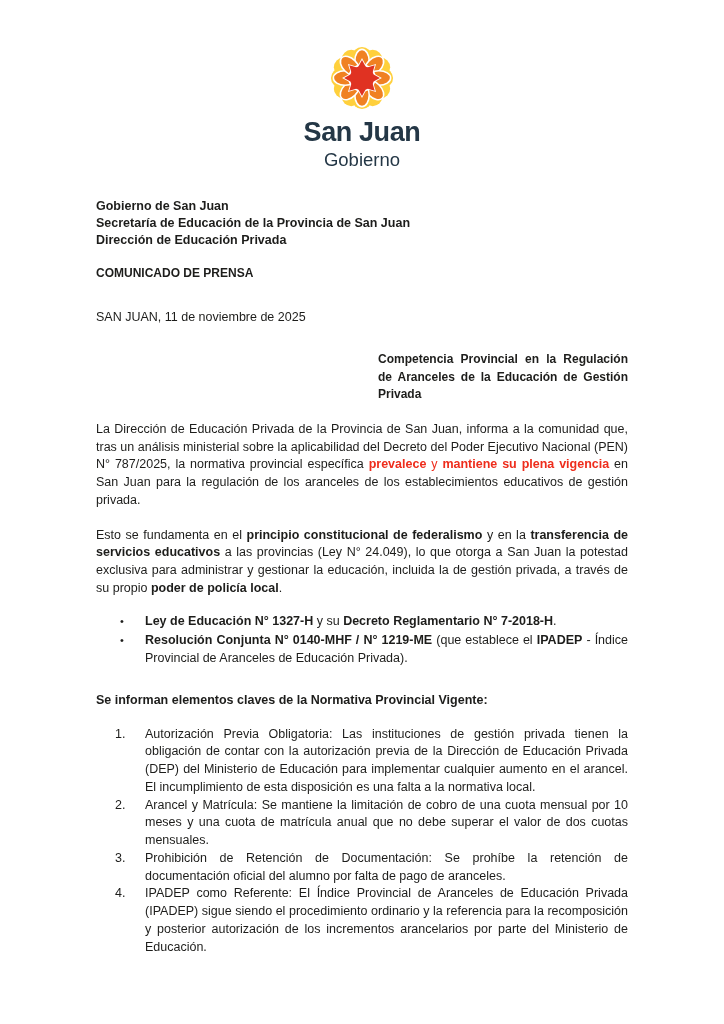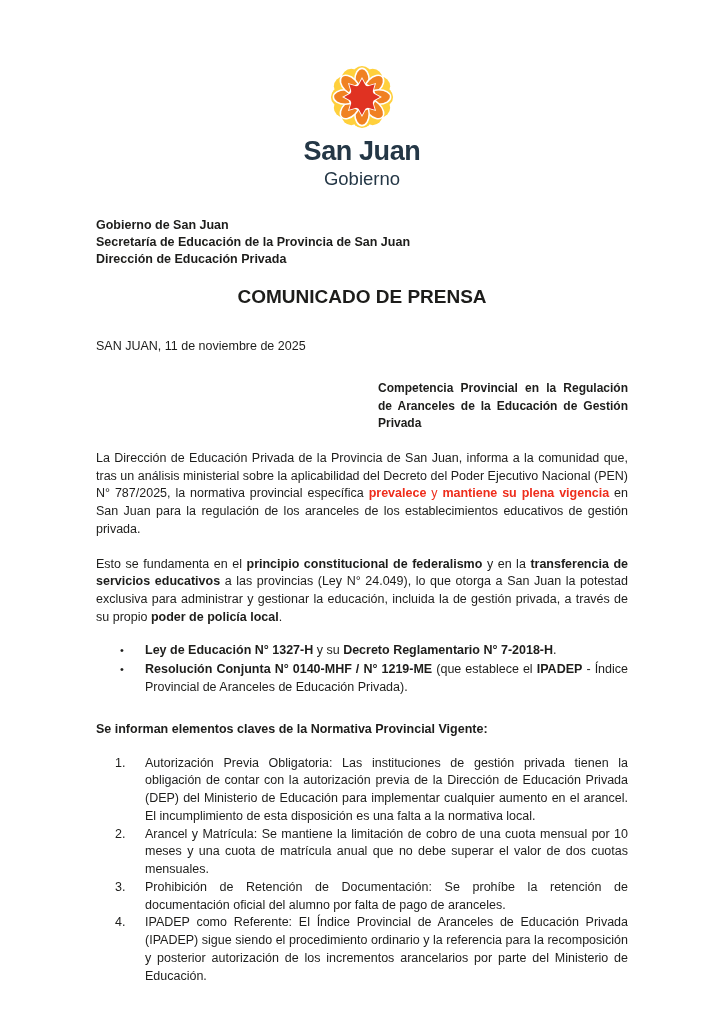--- a/index.html
+++ b/index.html
@@ -11,27 +11,27 @@
     --text-black:#1D1D1B;
   }
   *{box-sizing:border-box;}
   html,body{margin:0;padding:0;}
   body{
     width:724px;height:1024px;background:#ffffff;overflow:hidden;
     color:var(--text-black);
     font-family:"Liberation Sans", sans-serif;
     font-size:12.5px;line-height:1.42;
   }
-  .page{width:724px;height:1024px;padding:64px 96px 0 96px;}
+  .page{width:724px;height:1024px;padding:45px 96px 0 96px;}
   .logo-block{text-align:center;line-height:1.1;}
   .logo-block svg{width:66px;height:66px;display:inline-block;}
   .logo-title{font-size:27px;font-weight:700;color:var(--brand-navy);letter-spacing:-0.4px;margin-top:3px;}
   .logo-subtitle{font-size:18.5px;font-weight:400;color:var(--brand-navy);margin-top:3px;}
   .agency{margin-top:27px;font-weight:700;line-height:1.38;}
-  .heading{font-size:19px;font-weight:700;text-align:center;margin:15px 0 0 0;}
+  .heading{font-size:12px;font-weight:700;text-align:left;margin:15px 0 0 0;}
   .dateline{margin-top:27px;}
   .subject{width:250px;margin:25px 0 4px auto;font-weight:700;font-size:12px;text-align:justify;line-height:1.46;}
   .para{margin:17px 0 0 0;text-align:justify;}
   .b{font-weight:700;}
   .r{color:var(--text-red);}
   .bullets{list-style:none;margin:15px 0 0 0;padding:0;}
   .bullets li{display:flex;padding-left:24px;}
   .bullets li + li{margin-top:2px;}
   .bullets .marker{width:25px;flex:none;font-size:11px;padding-top:1px;}
   .txt{flex:1;text-align:justify;}

